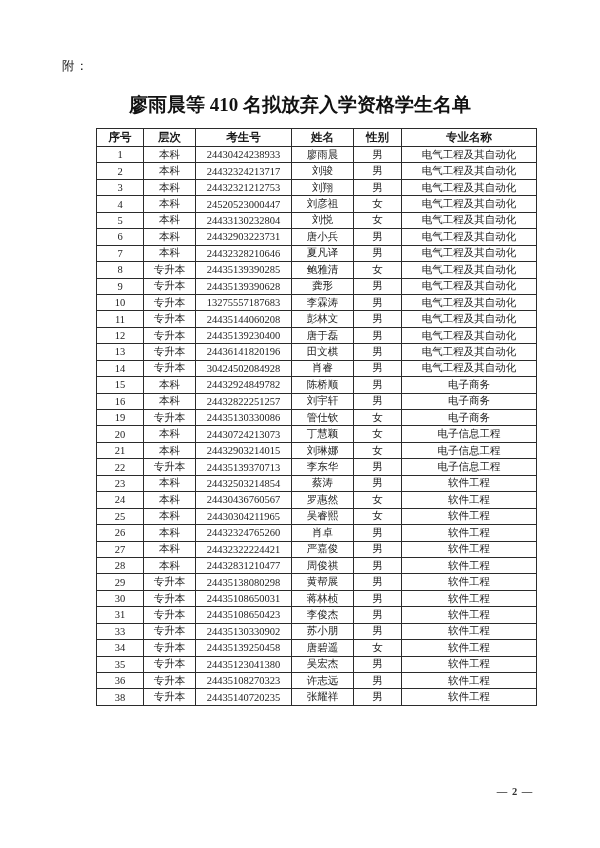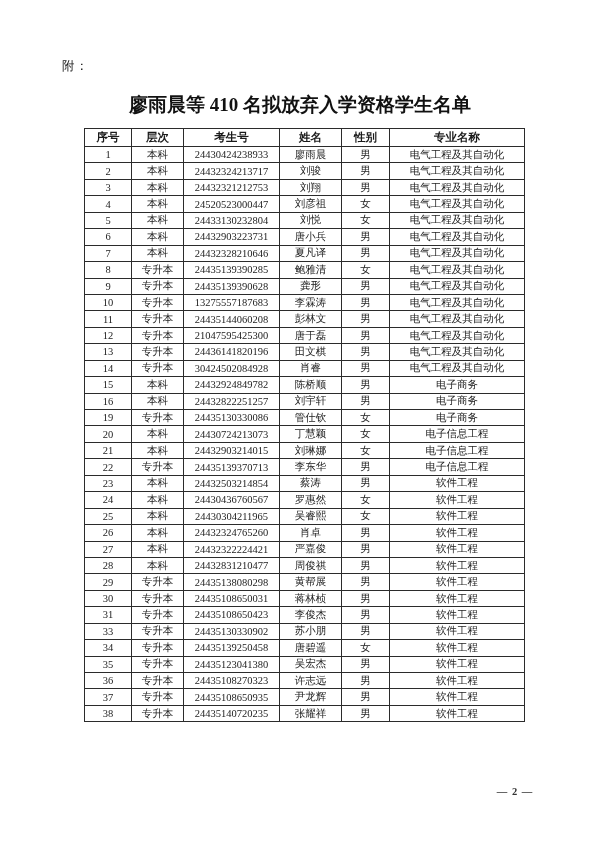--- a/index.html
+++ b/index.html
@@ -15,21 +15,21 @@
     position:absolute;left:62px;top:58px;
     font-size:12.5px;letter-spacing:1px;
   }
   .doc-title{
     position:absolute;left:0;top:92px;width:600px;
     text-align:center;font-weight:bold;font-size:19px;
     font-family:"Liberation Serif","DejaVu Serif",serif;
     color:#111;
   }
   .roster-table{
-    position:absolute;left:84px;top:128px;
+    position:absolute;left:96px;top:128px;
     border-collapse:collapse;table-layout:fixed;
   }
   .roster-table th,.roster-table td{
     border:1px solid #2b2b2b;
     padding:0;margin:0;
     text-align:center;vertical-align:middle;
     overflow:hidden;white-space:nowrap;
   }
   .roster-table th{
     height:17px;
@@ -166,21 +166,21 @@
         <td>11</td>
         <td>专升本</td>
         <td>24435144060208</td>
         <td>彭林文</td>
         <td>男</td>
         <td>电气工程及其自动化</td>
       </tr>
       <tr>
         <td>12</td>
         <td>专升本</td>
-        <td>21047595425300</td>
+        <td>24435139230400</td>
         <td>唐于磊</td>
         <td>男</td>
         <td>电气工程及其自动化</td>
       </tr>
       <tr>
         <td>13</td>
         <td>专升本</td>
         <td>24436141820196</td>
         <td>田文棋</td>
         <td>男</td>
@@ -340,28 +340,20 @@
       </tr>
       <tr>
         <td>36</td>
         <td>专升本</td>
         <td>24435108270323</td>
         <td>许志远</td>
         <td>男</td>
         <td>软件工程</td>
       </tr>
       <tr>
-        <td>37</td>
-        <td>专升本</td>
-        <td>24435108650935</td>
-        <td>尹龙辉</td>
-        <td>男</td>
-        <td>软件工程</td>
-      </tr>
-      <tr>
         <td>38</td>
         <td>专升本</td>
         <td>24435140720235</td>
         <td>张耀祥</td>
         <td>男</td>
         <td>软件工程</td>
       </tr>
     </tbody>
 </table>
 

